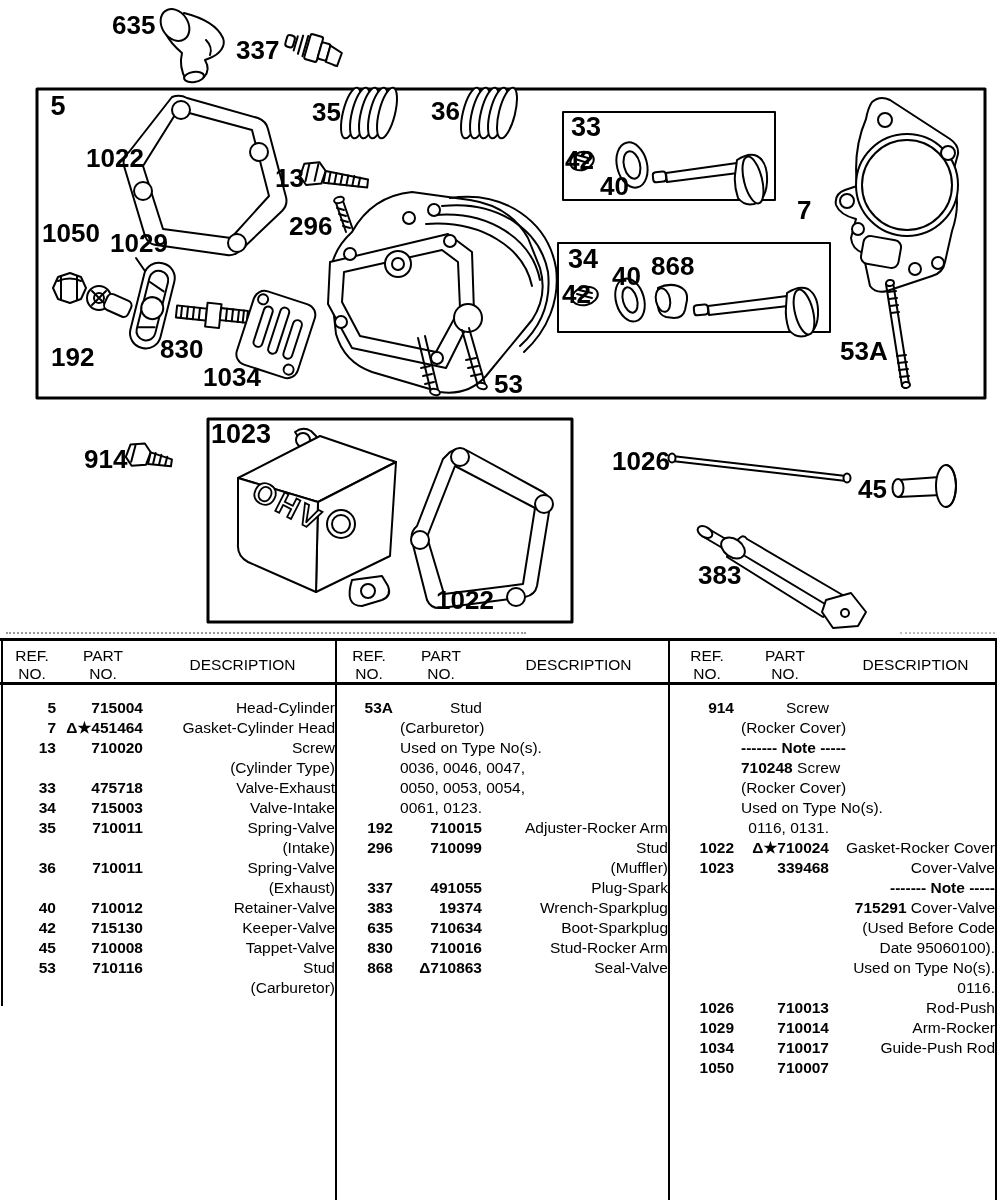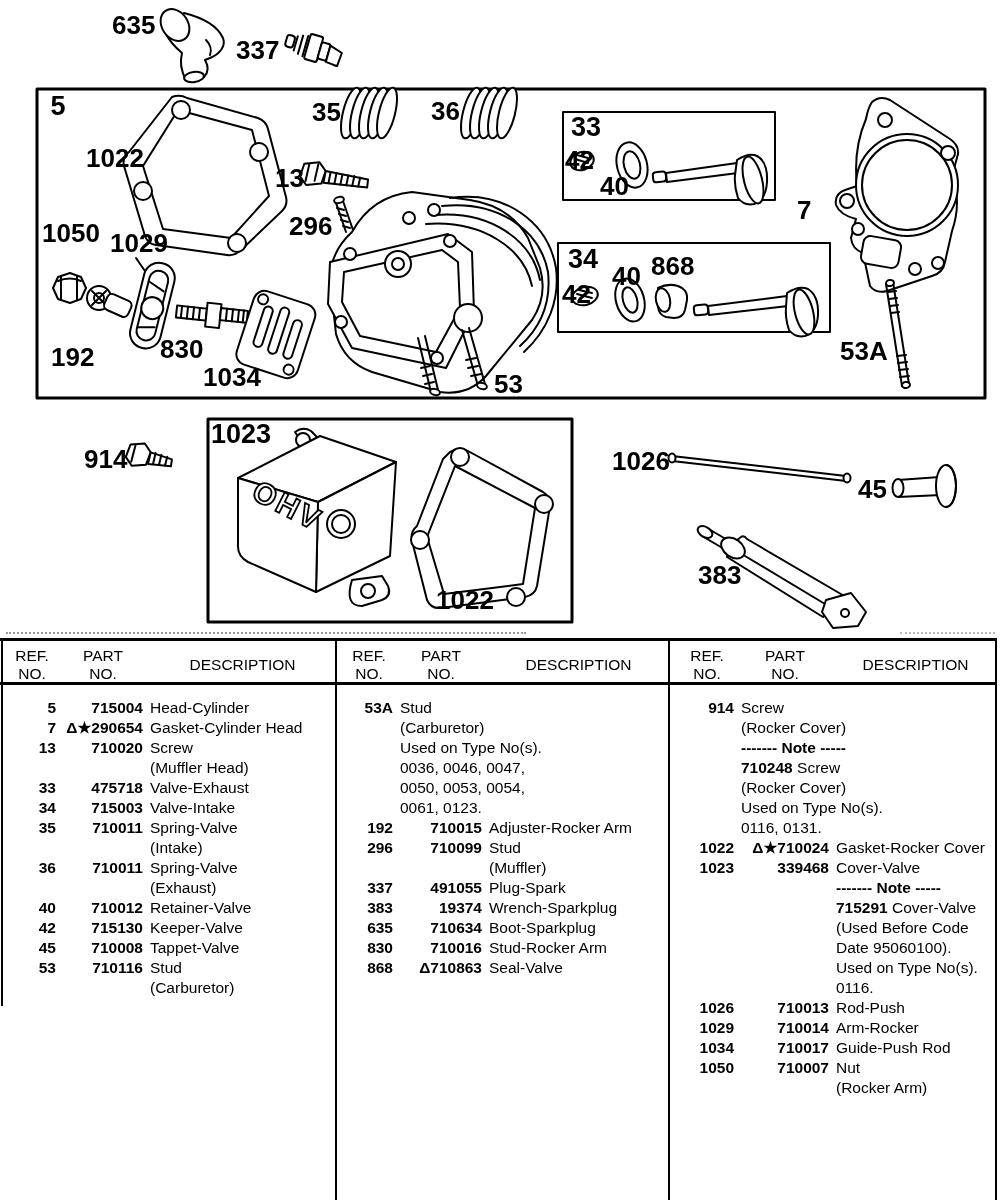--- a/index.html
+++ b/index.html
@@ -20,21 +20,21 @@
   .dotline2{position:absolute;left:900px;top:4px;width:95px;border-top:2px dotted #bbb;}
   .hline{position:absolute;background:#000;height:3px;}
   .vline{position:absolute;background:#000;width:2px;}
   .tcol{position:absolute;top:13px;height:559px;}
   .thead{display:grid;height:44px;align-items:center;padding-top:2px;}
   .th{font-size:15.5px;line-height:18px;text-align:center;white-space:pre-line;}
   .trows{padding-top:11px;}
   .trow{display:grid;line-height:20px;font-size:15.5px;}
   .c-ref{text-align:right;font-weight:bold;}
   .c-part{text-align:right;font-weight:bold;white-space:nowrap;}
-  .c-desc{text-align:left;}
+  .c-desc{text-align:right;}
   .dline{white-space:nowrap;}
   .b{font-weight:bold;}
   
   .g1{grid-template-columns:48px 80px auto;column-gap:7px;padding-left:8px;}
   .g2{grid-template-columns:48px 82px auto;column-gap:7px;padding-left:10px;}
   .g3{grid-template-columns:54px 88px auto;column-gap:7px;padding-left:12px;}
 </style>
 </head>
 <body>
 
@@ -321,31 +321,31 @@
       <div class="trows g1rows" id="tcol-0">
           <div class="trow g1">
             <div class="c-ref">5</div>
             <div class="c-part">715004</div>
             <div class="c-desc">
               <div class="dline">Head-Cylinder</div>
             </div>
           </div>
           <div class="trow g1">
             <div class="c-ref">7</div>
-            <div class="c-part">Δ★290654</div>
+            <div class="c-part">Δ★451464</div>
             <div class="c-desc">
               <div class="dline">Gasket-Cylinder Head</div>
             </div>
           </div>
           <div class="trow g1">
             <div class="c-ref">13</div>
             <div class="c-part">710020</div>
             <div class="c-desc">
               <div class="dline">Screw</div>
-              <div class="dline">(Muffler Head)</div>
+              <div class="dline">(Cylinder Type)</div>
             </div>
           </div>
           <div class="trow g1">
             <div class="c-ref">33</div>
             <div class="c-part">475718</div>
             <div class="c-desc">
               <div class="dline">Valve-Exhaust</div>
             </div>
           </div>
           <div class="trow g1">
@@ -530,21 +530,17 @@
           <div class="trow g3">
             <div class="c-ref">1034</div>
             <div class="c-part">710017</div>
             <div class="c-desc">
               <div class="dline">Guide-Push Rod</div>
             </div>
           </div>
           <div class="trow g3">
             <div class="c-ref">1050</div>
             <div class="c-part">710007</div>
-            <div class="c-desc">
-              <div class="dline">Nut</div>
-              <div class="dline">(Rocker Arm)</div>
-            </div>
           </div>
         </div>
     </div>
   </div>
 </div>
 
 </body></html>

